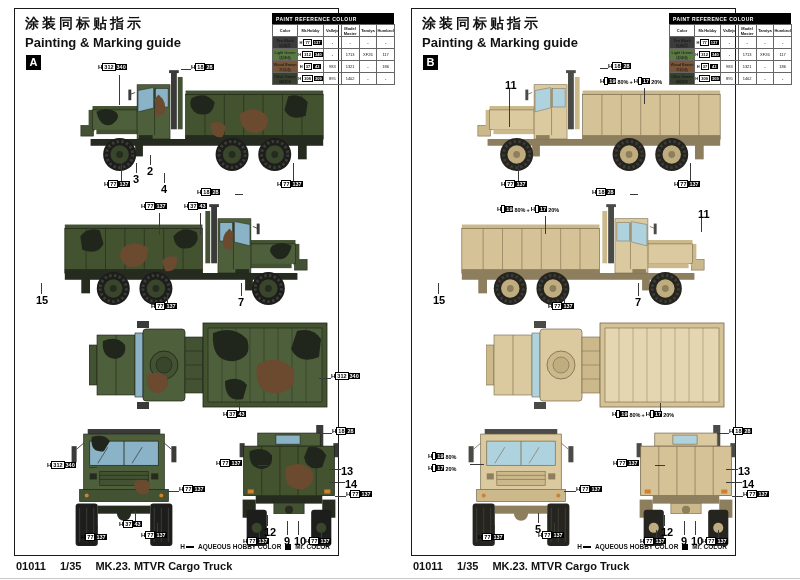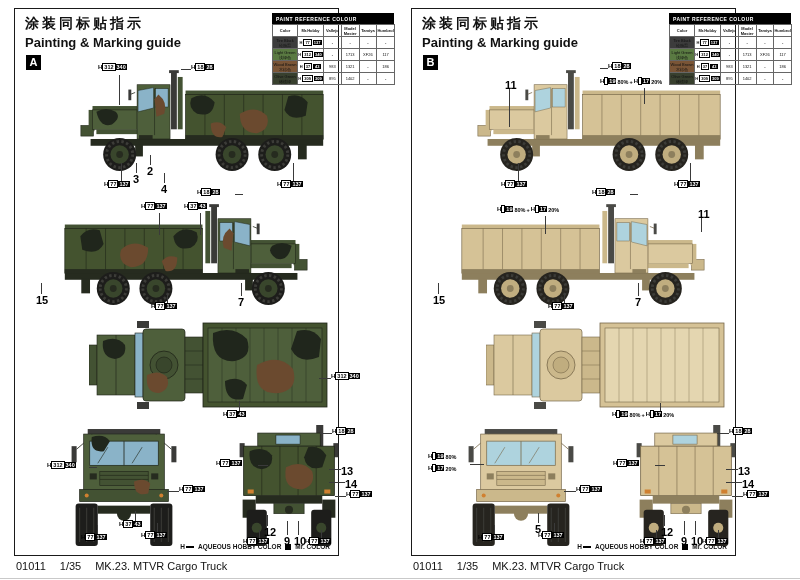--- a/index.html
+++ b/index.html
@@ -42,21 +42,21 @@
   .co .bb { min-width:10px; padding:0 1px; line-height:7px; font-size:5.5px; }
   .co.part { font-size:11px; }
   .co .pct { font-size:5.5px; font-weight:bold; }
   .ln { position:absolute; background:#3a3a3a; z-index:4; }
 
   
   .legend { position:absolute; right:8px; bottom:5px; display:flex; align-items:center; gap:4px;
             font-size:6.5px; font-weight:bold; color:#111; }
   .legend .wb { min-width:8px; line-height:7px; }
   .legend .sq { display:inline-block; width:6px; height:6px; background:#000; }
-  .kit-line { position:absolute; top:560px; font-size:11px; font-weight:normal; color:#111;
+  .kit-line { position:absolute; top:560px; font-size:11px; font-weight:bold; color:#111;
               display:flex; gap:14px; }
   .kit-line.a { left:16px; } .kit-line.b { left:413px; }
 
   
   .art { position:absolute; z-index:1; }
   .art svg { display:block; width:100%; height:100%; overflow:visible; }
   .flip { transform:scaleX(-1); }
 
   .scheme-camo { --base:#4e5f3b; --base2:#435233; --dark:#262b1f; --tire:#1d1d1b; --hub:#39462c;
                  --glass:#8ab3c8; --bed:#44532f; --floor:#4e5f3b; --line:#1f2418; --metal:#3a3a38;

